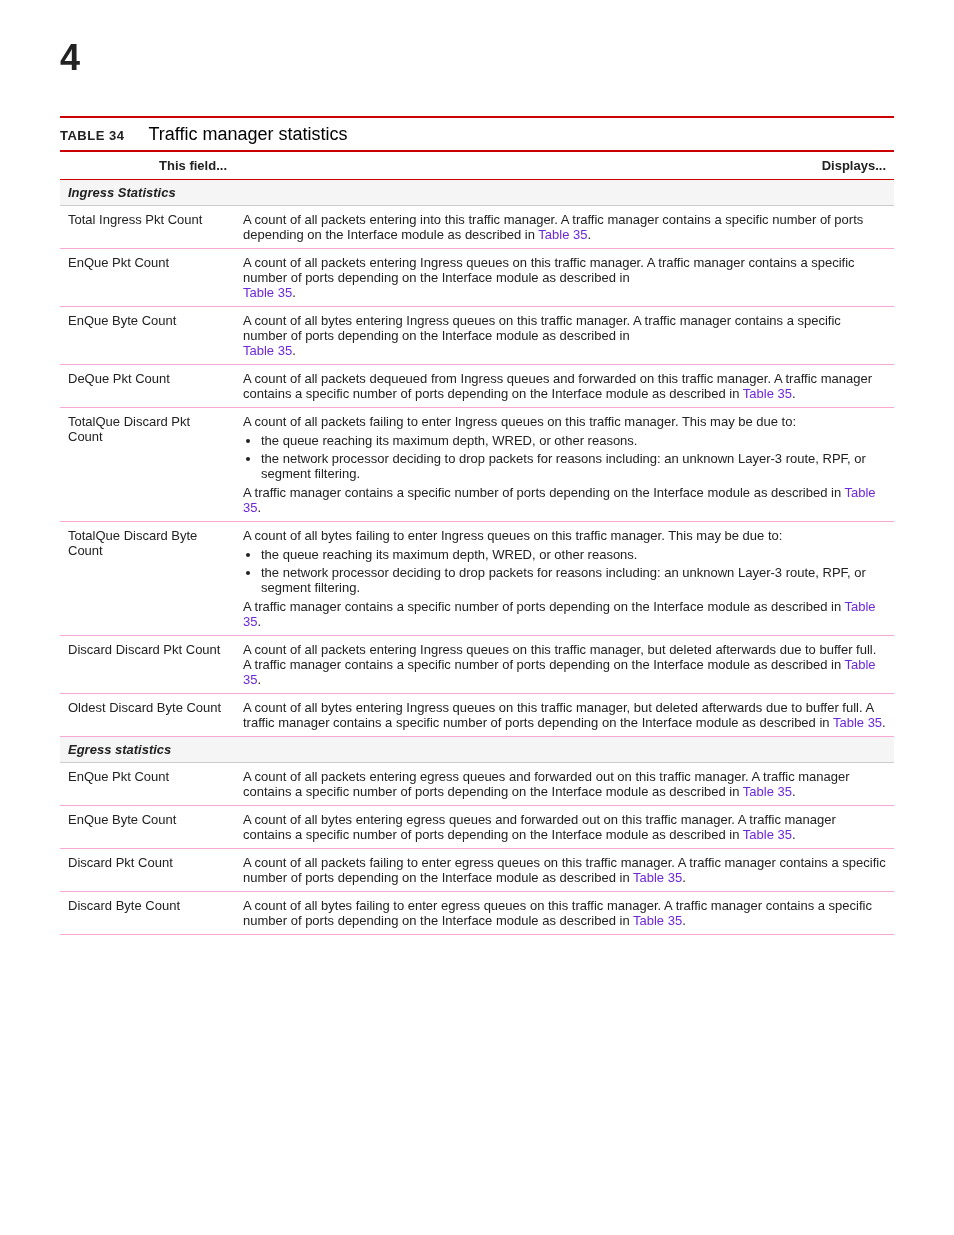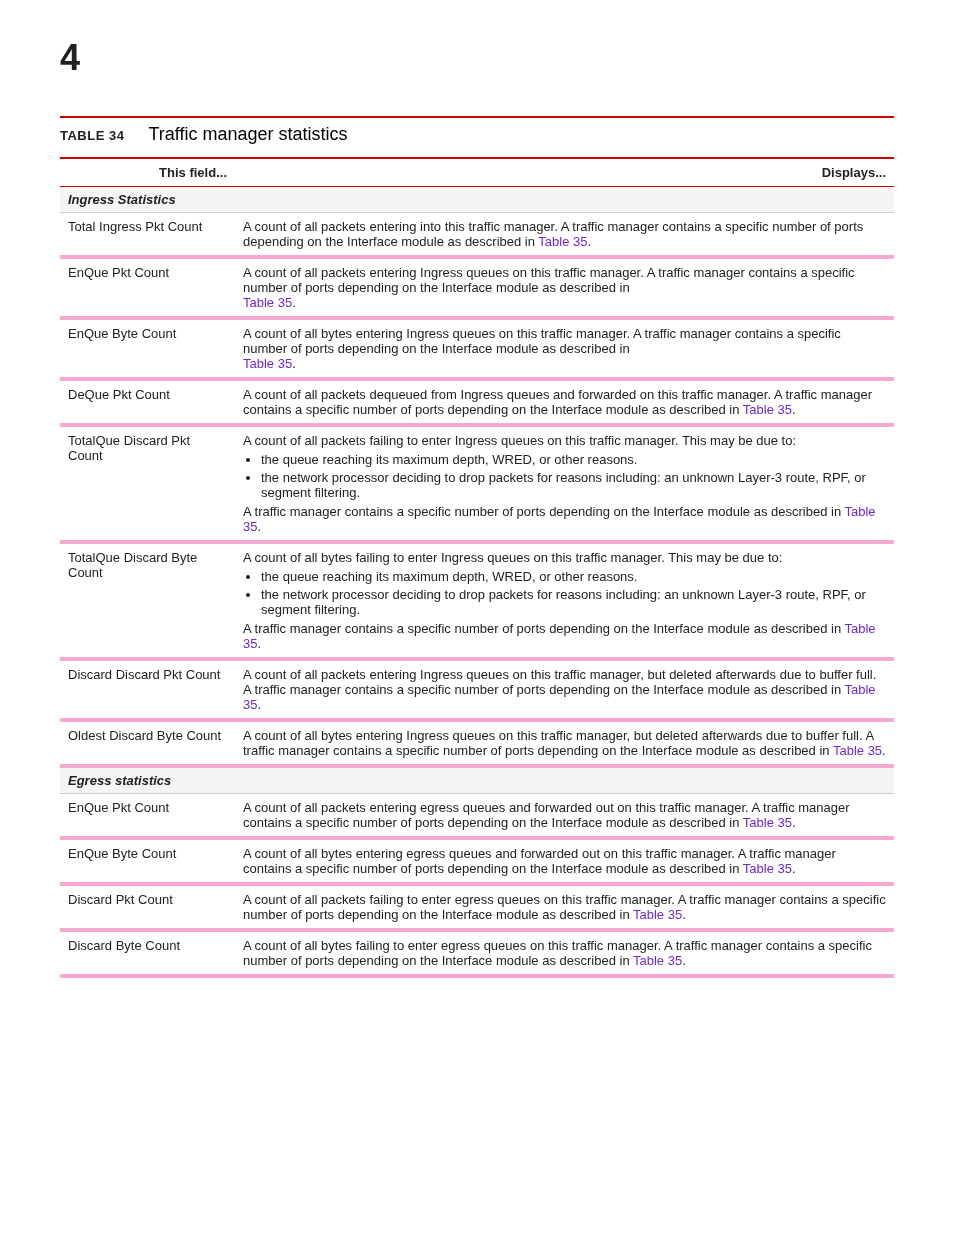--- a/index.html
+++ b/index.html
@@ -29,21 +29,21 @@
     .table-container {
       width: 100%;
       margin-top: 10px;
     }
     .table-label-row {
       display: flex;
       align-items: baseline;
       gap: 24px;
       border-top: 2px solid #cc0000;
       padding: 6px 0 4px 0;
-      margin-bottom: 8px;
+      margin-bottom: 1px;
     }
     .table-label {
       font-weight: bold;
       font-size: 13px;
       text-transform: uppercase;
       letter-spacing: 0.5px;
       white-space: nowrap;
     }
     .table-caption {
       font-size: 18px;
@@ -58,21 +58,21 @@
       background: #fff;
       font-weight: bold;
       text-align: right;
       padding: 6px 8px;
       border-top: 2px solid #cc0000;
       border-bottom: 1px solid #cc0000;
     }
     table tbody tr td {
       padding: 6px 8px;
       vertical-align: top;
-      border-bottom: 4px solid #f9a8d4;
+      border-bottom: 1px solid #f9a8d4;
     }
     table tbody tr.section-header td {
       font-weight: bold;
       font-style: italic;
       background: #f5f5f5;
       padding: 5px 8px;
       border-bottom: 1px solid #ccc;
     }
     .col-field {
       width: 175px;

